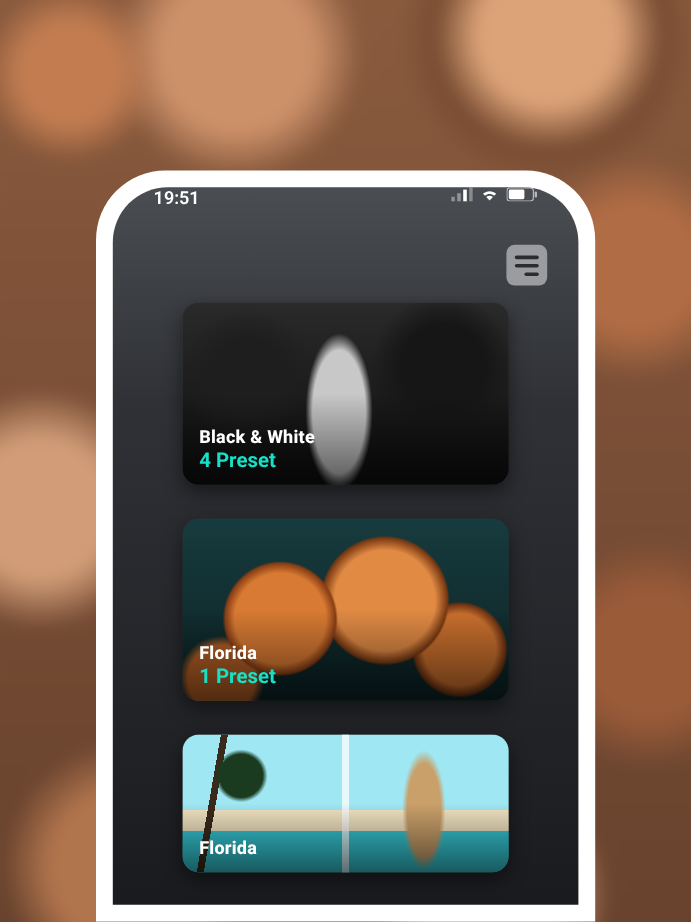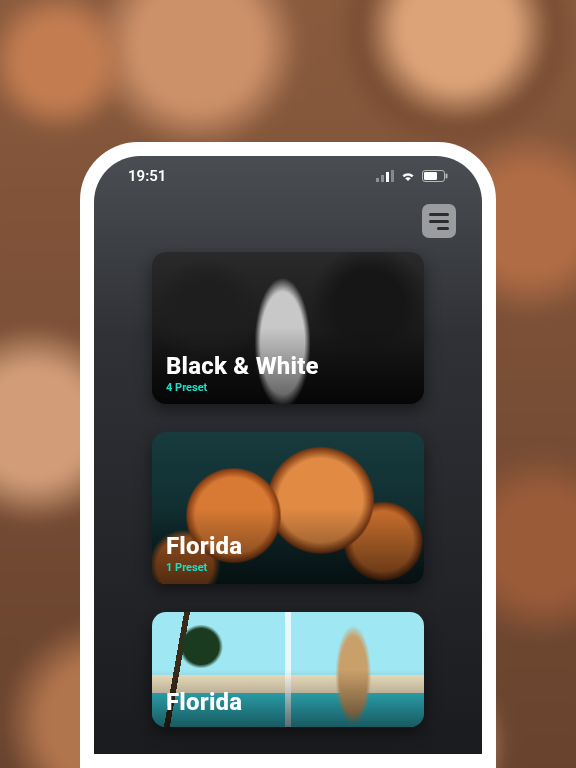--- a/index.html
+++ b/index.html
@@ -36,21 +36,21 @@
     width: 100%; height: 100%;
     border-radius: 46px 46px 0 0;
     background: linear-gradient(180deg, #4a4d52 0%, #2f3136 30%, #1a1b1e 100%);
     overflow: hidden;
     position: relative;
   }
 
   
   .statusbar {
     height: 40px;
-    display: flex; align-items: center; justify-content: space-between;
+    display: flex; align-items: flex-start; justify-content: space-between;
     padding: 0 34px 0 34px;
     color: #fff;
     font-size: 15px; font-weight: 600;
   }
   .status-right { display: flex; align-items: center; gap: 6px; }
   .status-right svg { display: block; }
 
   
   .topbar {
     display: flex; justify-content: flex-end;
@@ -78,22 +78,22 @@
     position: relative;
     width: 100%; height: 152px;
     border-radius: 14px;
     overflow: hidden;
     box-shadow: 0 6px 16px rgba(0,0,0,0.45);
     cursor: pointer;
   }
   .card .thumb { position:absolute; inset:0; }
   .card .overlay { position:absolute; inset:0; background: linear-gradient(180deg, rgba(0,0,0,0) 50%, rgba(0,0,0,0.55) 100%); }
   .card .labels { position:absolute; left:14px; bottom:10px; }
-  .card .title { color:#fff; font-size:24px; font-weight:800; letter-spacing:0.2px; }
-  .card .subtitle { color:#17e0c6; font-size:11px; font-weight:700; margin-top:1px; }
+  .card .title { color:#fff; font-size:15px; font-weight:800; letter-spacing:0.2px; }
+  .card .subtitle { color:#17e0c6; font-size:17px; font-weight:700; margin-top:1px; }
 
   .card.partial { height: 115px; } 
 
   
   .thumb-bw {
     background:
       radial-gradient(ellipse 30px 70px at 48% 60%, #c8c8c8 0 22px, transparent 28px),
       radial-gradient(circle at 48% 34%, #9a9a9a 0 9px, transparent 12px),
       radial-gradient(circle at 20% 40%, #1e1e1e 0 30px, transparent 55px),
       radial-gradient(circle at 80% 35%, #161616 0 35px, transparent 60px),

